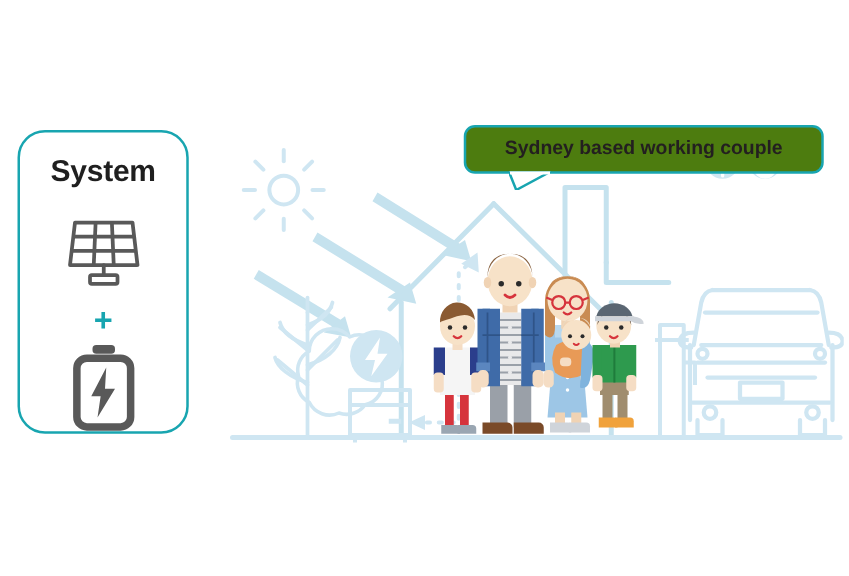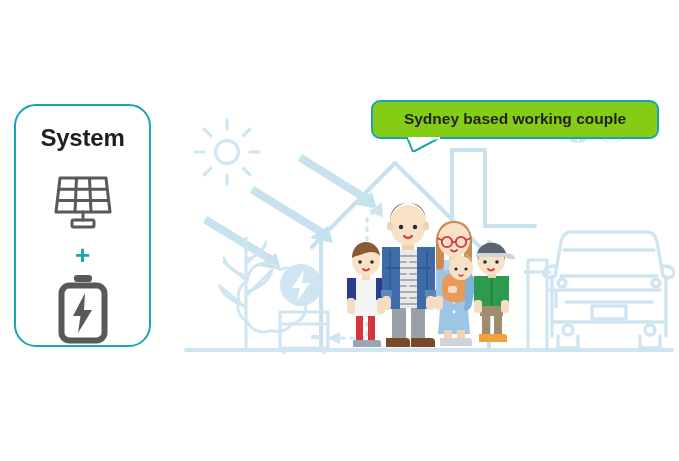--- a/index.html
+++ b/index.html
@@ -67,21 +67,21 @@
 
   
   .bubble {
     position: absolute;
     left: 371px;
     top: 100px;
     width: 288px;
     box-sizing: border-box;
     border: 2px solid #18a5b0;
     border-radius: 9px;
-    background: #84cc16;
+    background: #4d7c0f;
     padding: 7px 10px 8px 10px;
     text-align: center;
     z-index: 6;
   }
   .bubble-line {
     font-size: 15.5px;
     font-weight: bold;
     color: #231f20;
     line-height: 1.26;
     white-space: nowrap;

